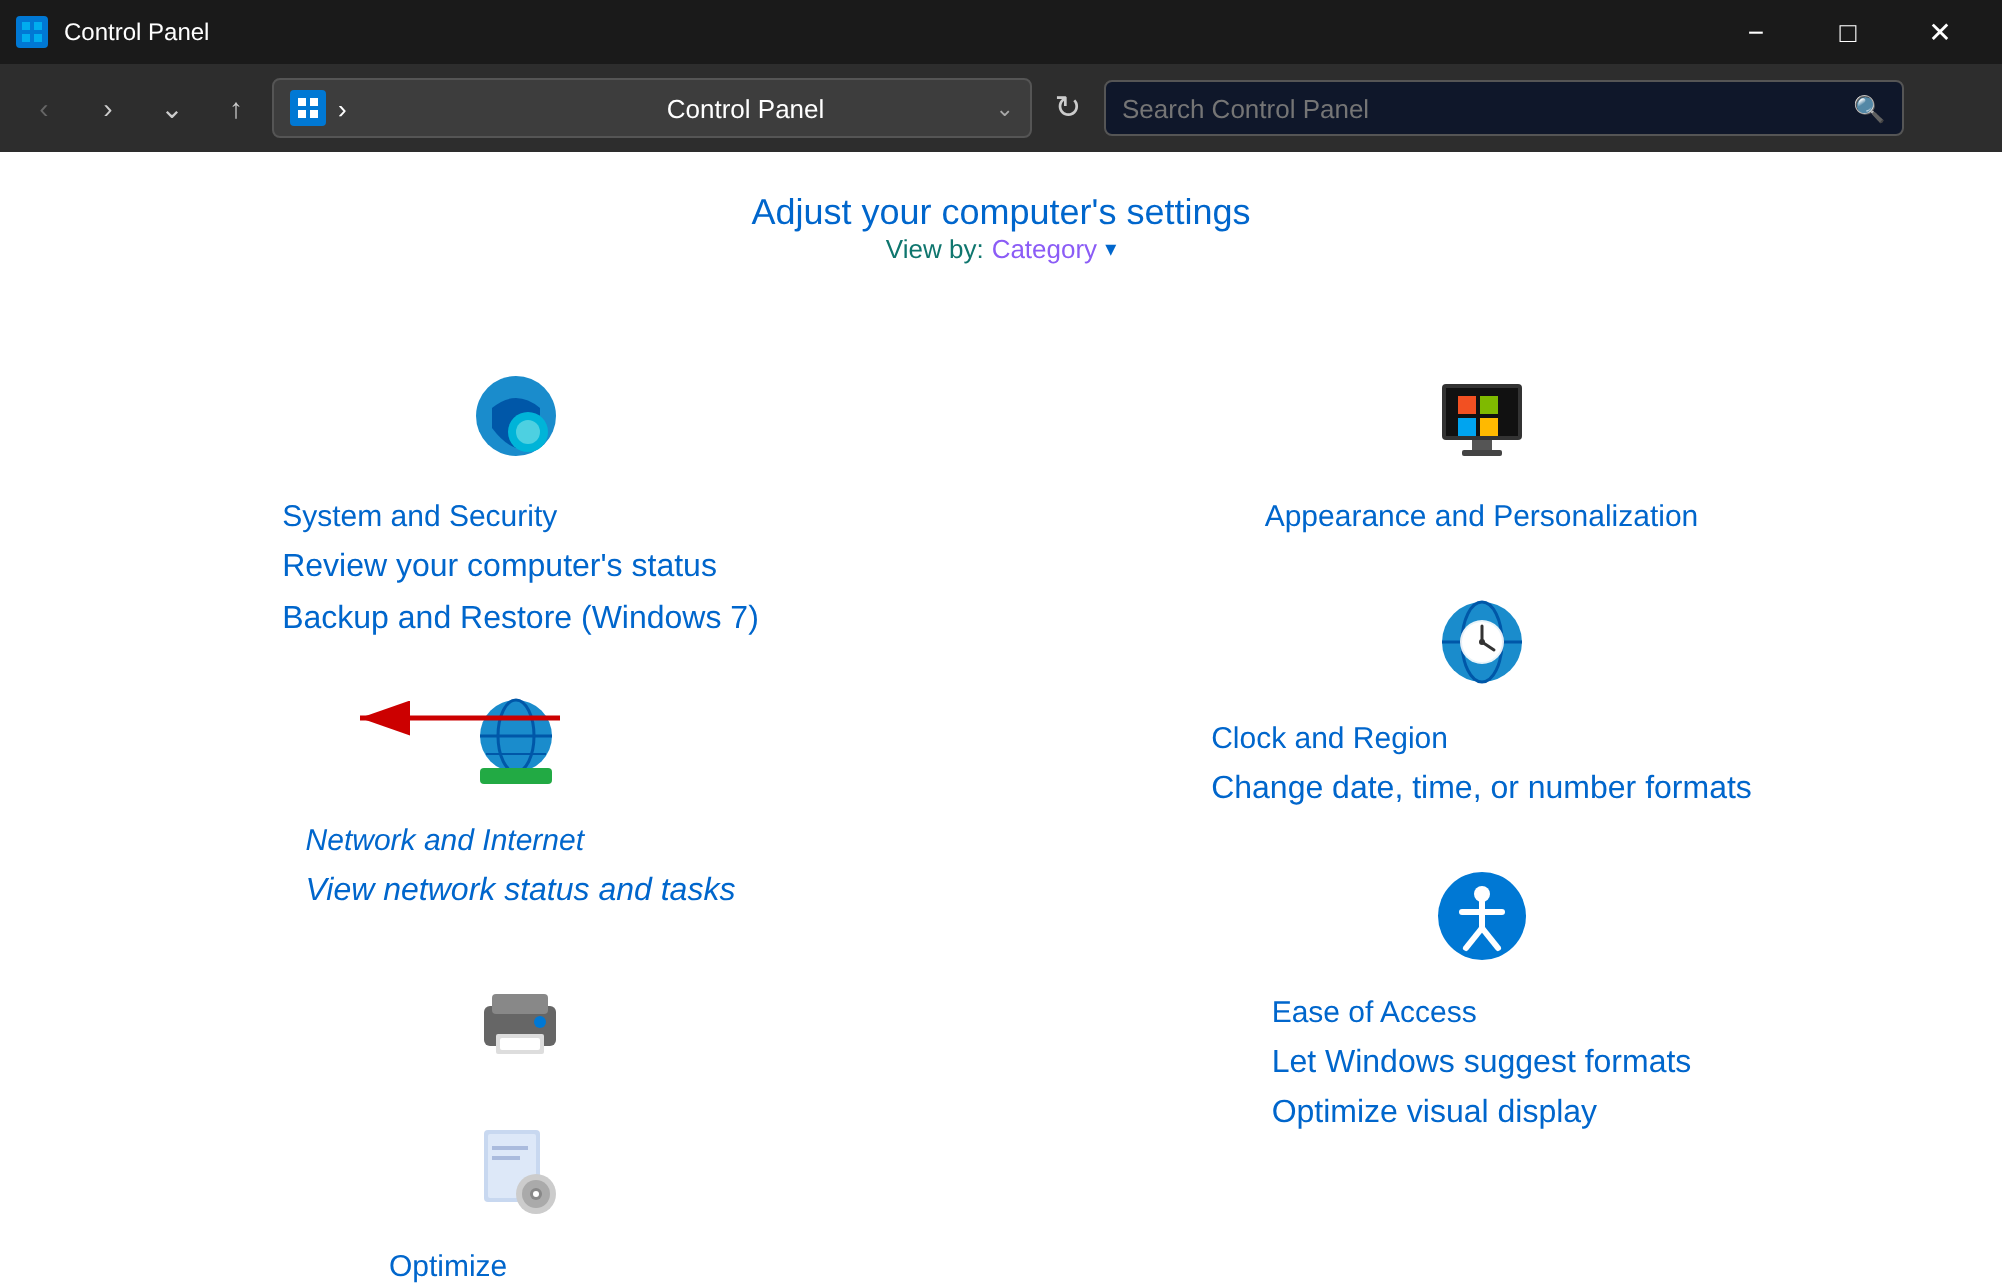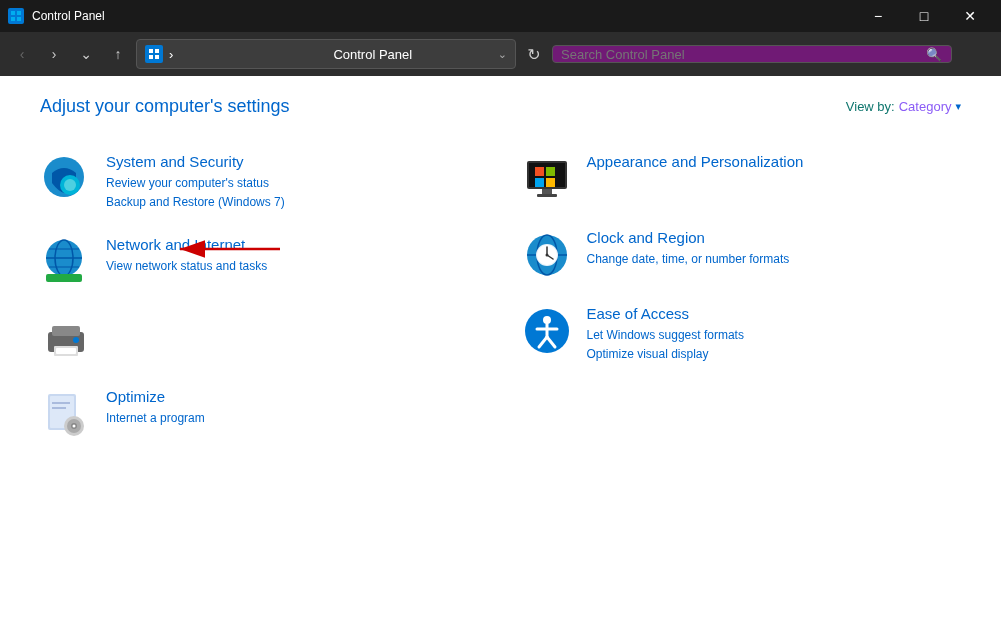--- a/index.html
+++ b/index.html
@@ -91,24 +91,24 @@
       width: 28px; height: 28px;
       background: transparent;
       border: none;
       color: #ccc;
       font-size: 16px;
       cursor: pointer;
       border-radius: 4px;
       display: flex; align-items: center; justify-content: center;
     }
     .search-bar {
-      background: #701a75;
+      background: #0f172a;
       border: 1px solid #555;
       border-radius: 4px;
-      height: 18px;
+      height: 28px;
       display: flex;
       align-items: center;
       padding: 5px 8px;
       flex: 1;
       max-width: 400px;
     }
     .search-input {
       background: transparent;
       border: none;
       outline: none;
@@ -128,21 +128,22 @@
       padding: 20px 40px;
       height: calc(642px - 32px - 44px);
       overflow-y: auto;
     }
 
     
     .content-header {
       display: flex;
       align-items: center;
       justify-content: space-between;
-      margin-bottom: 24px;
+      margin-bottom: 40px;
+      flex-direction: column;
     }
     .page-title {
       color: #0066cc;
       font-size: 18px;
       font-weight: 400;
     }
     .view-by {
       display: flex;
       align-items: center;
       gap: 4px;
@@ -159,44 +160,45 @@
     
     .categories {
       display: grid;
       grid-template-columns: 1fr 1fr;
       gap: 0;
       column-gap: 40px;
     }
 
     .category-item {
       display: flex;
-      align-items: flex-start;
+      align-items: center;
       padding: 12px 0;
       gap: 14px;
       position: relative;
+      flex-direction: column;
     }
 
     .category-icon {
       width: 52px; height: 52px;
       flex-shrink: 0;
       display: flex; align-items: center; justify-content: center;
     }
 
     .category-text { flex: 1; }
     .category-title {
       color: #0066cc;
       font-size: 15px;
       font-weight: 400;
       cursor: pointer;
       display: block;
       margin-bottom: 4px;
     }
     .category-link {
       color: #0066cc;
-      font-size: 12px;
+      font-size: 16px;
       cursor: pointer;
       display: block;
       line-height: 1.6;
     }
   </style>
 </head>
 <body>
 
 <div class="title-bar">
   <div class="title-bar-icon">
@@ -264,21 +266,21 @@
             <circle cx="28" cy="30" r="6" fill="#4dd0e1"></circle>
           </svg>
         </div>
         <div class="category-text">
           <span class="category-title">System and Security</span>
           <span class="category-link">Review your computer's status</span>
           <span class="category-link">Backup and Restore (Windows 7)</span>
         </div>
       </div>
 
-      <div class="category-item" style="position:relative;">
+      <div class="category-item" style="position:relative;font-style:italic;">
         <div class="category-icon">
           <svg width="48" height="52" viewBox="0 0 48 52">
 
             <circle cx="22" cy="22" r="18" fill="#1a8ccc"></circle>
             <ellipse cx="22" cy="22" rx="9" ry="18" fill="none" stroke="#0057a8" stroke-width="1.5"></ellipse>
             <line x1="4" y1="22" x2="40" y2="22" stroke="#0057a8" stroke-width="1.5"></line>
             <line x1="7" y1="13" x2="37" y2="13" stroke="#0057a8" stroke-width="1"></line>
             <line x1="7" y1="31" x2="37" y2="31" stroke="#0057a8" stroke-width="1"></line>
 
             <rect x="4" y="38" width="36" height="8" rx="2" fill="#22aa44"></rect>

